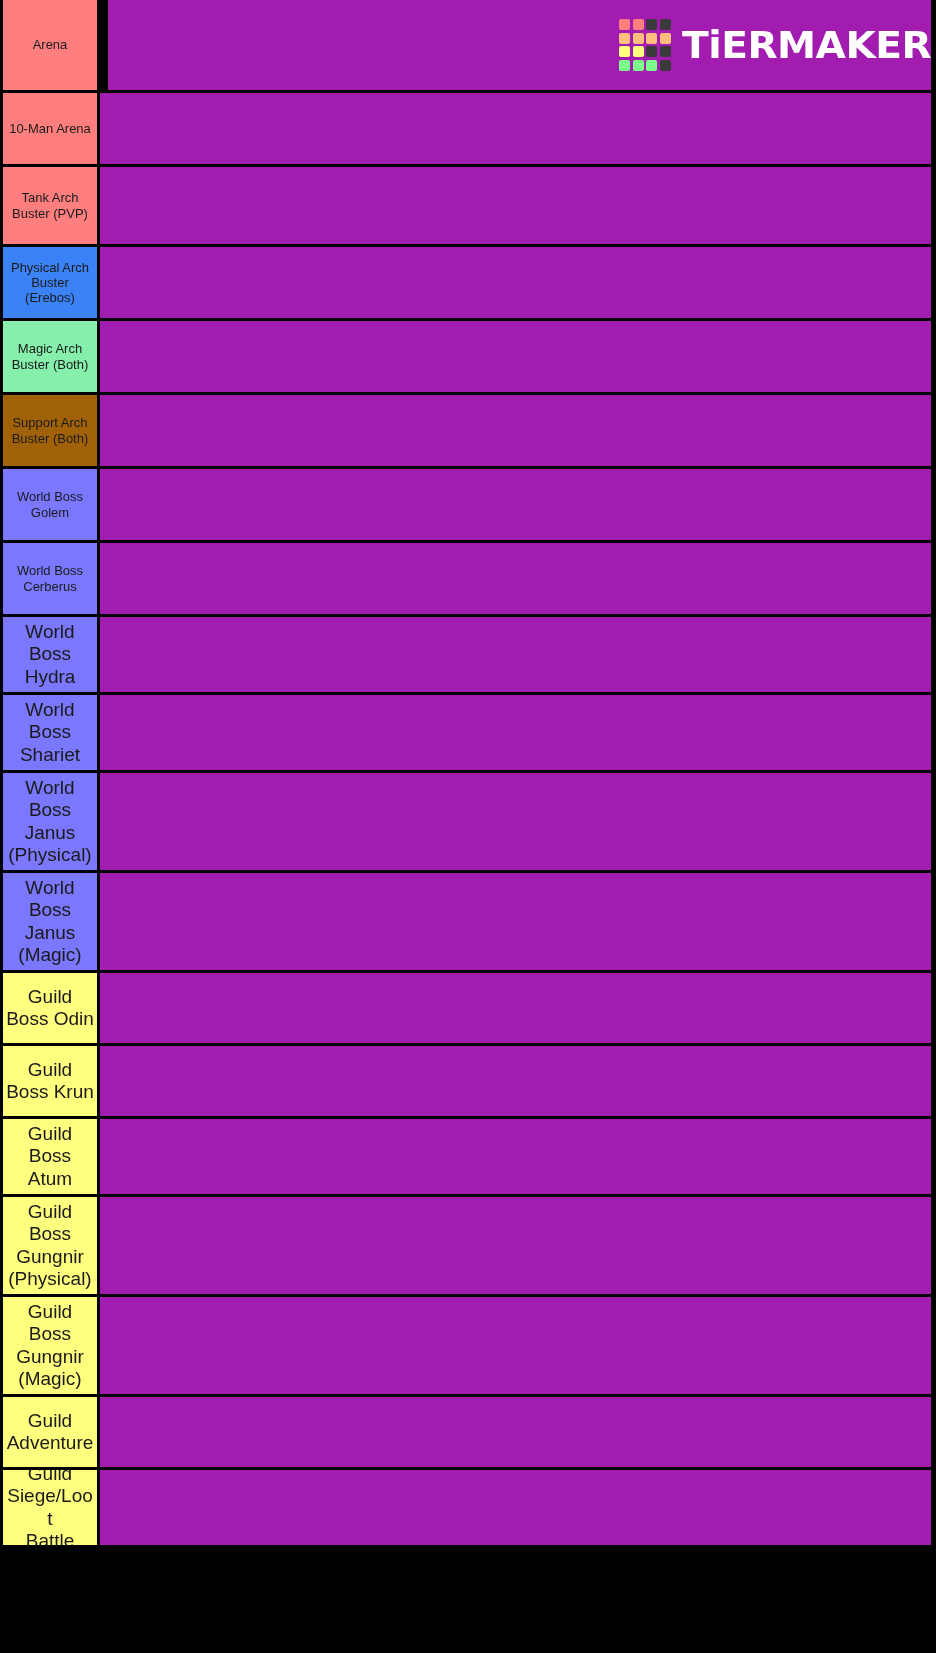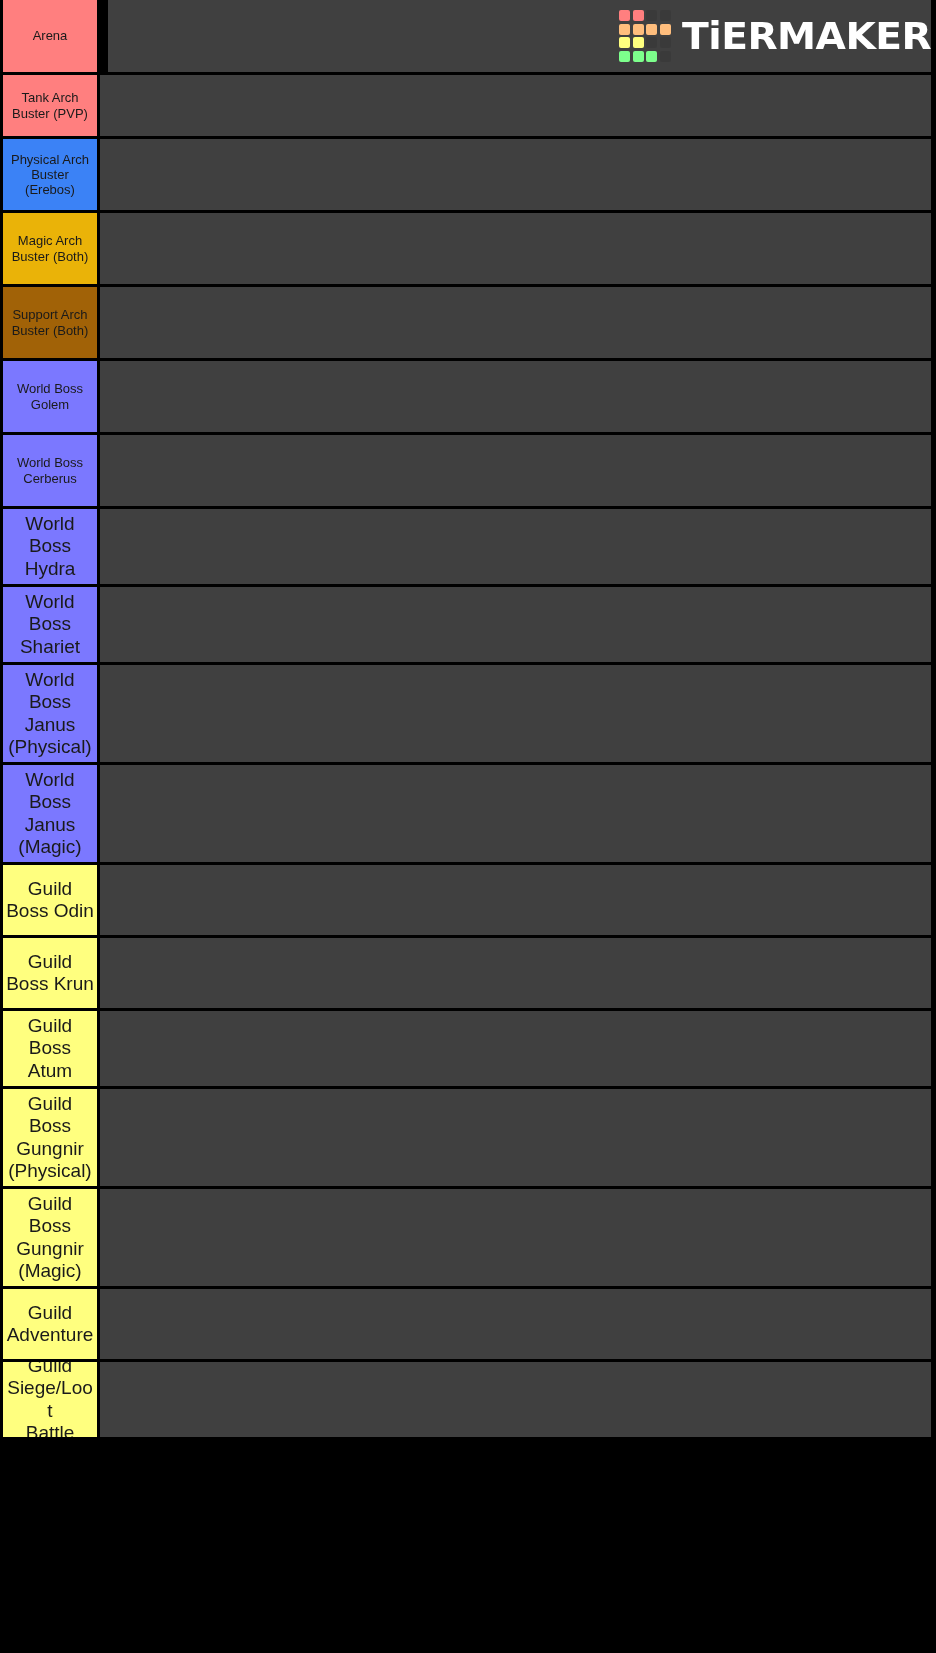--- a/index.html
+++ b/index.html
@@ -31,21 +31,21 @@
     text-align:center;
     color:#1a1a1a;
     padding:2px 3px;
     line-height:1.16;
     word-break:break-word;
     overflow:hidden;
     border-left:3px solid #000;
   }
   .tier-dropzone {
     flex:1;
-    background:#404040;
+    background:#a21caf;
     margin-left:3px;
     margin-right:5px;
     display:flex;
     align-items:center;
     flex-wrap:wrap;
   }
   
   .row-header .tier-dropzone {
     justify-content:flex-end;
     padding-right:14px;
@@ -71,21 +71,21 @@
     line-height:1;
     transform:scaleX(1.06);
     transform-origin:left center;
     white-space:nowrap;
   }
 </style>
 </head>
 <body>
 
 <div id="tierlist">
-    <div class="tier-row row-header" style="height: 75px; gap: 8px;">
+    <div class="tier-row row-header" style="height: 93px; gap: 8px;">
       <div class="tier-label" style="background: rgb(255, 127, 127); font-size: 13px;">Arena</div>
       <div class="tier-dropzone">
         <div class="logo-wrap">
           <div class="logo-grid">
             <i style="background: rgb(255, 127, 127);"></i>
             <i style="background: rgb(255, 127, 127);"></i>
             <i style="background: rgb(58, 58, 58);"></i>
             <i style="background: rgb(58, 58, 58);"></i>
             <i style="background: rgb(255, 190, 125);"></i>
             <i style="background: rgb(255, 190, 125);"></i>
@@ -97,30 +97,34 @@
             <i style="background: rgb(58, 58, 58);"></i>
             <i style="background: rgb(125, 255, 140);"></i>
             <i style="background: rgb(125, 255, 140);"></i>
             <i style="background: rgb(125, 255, 140);"></i>
             <i style="background: rgb(58, 58, 58);"></i>
           </div>
           <div class="logo-text">TiERMAKER</div>
         </div>
       </div>
     </div>
-    <div class="tier-row" style="height: 64px;">
+    <div class="tier-row" style="height: 74px;">
+      <div class="tier-label" style="background: rgb(255, 127, 127); font-size: 13px;">10-Man Arena</div>
+      <div class="tier-dropzone"></div>
+    </div>
+    <div class="tier-row" style="height: 80px;">
       <div class="tier-label" style="background: rgb(255, 127, 127); font-size: 13px;">Tank Arch<br>Buster (PVP)</div>
       <div class="tier-dropzone"></div>
     </div>
     <div class="tier-row" style="height: 74px;">
       <div class="tier-label" style="background: #3b82f6; font-size: 13px;">Physical Arch<br>Buster<br>(Erebos)</div>
       <div class="tier-dropzone"></div>
     </div>
     <div class="tier-row" style="height: 74px;">
-      <div class="tier-label" style="background: #eab308; font-size: 13px;">Magic Arch<br>Buster (Both)</div>
+      <div class="tier-label" style="background: #86efac; font-size: 13px;">Magic Arch<br>Buster (Both)</div>
       <div class="tier-dropzone"></div>
     </div>
     <div class="tier-row" style="height: 74px;">
       <div class="tier-label" style="background: #a16207; font-size: 13px;">Support Arch<br>Buster (Both)</div>
       <div class="tier-dropzone"></div>
     </div>
     <div class="tier-row" style="height: 74px;">
       <div class="tier-label" style="background: rgb(123, 120, 255); font-size: 13px;">World Boss<br>Golem</div>
       <div class="tier-dropzone"></div>
     </div>

